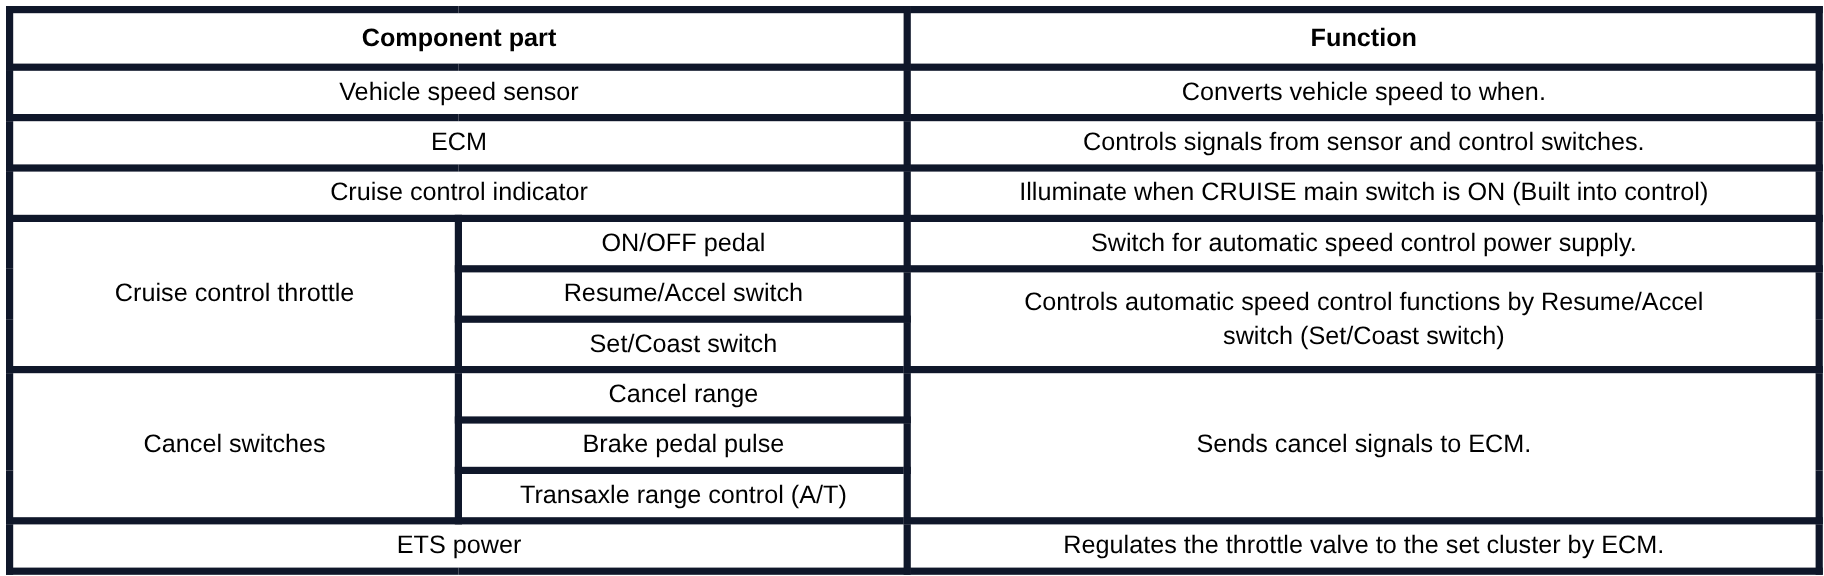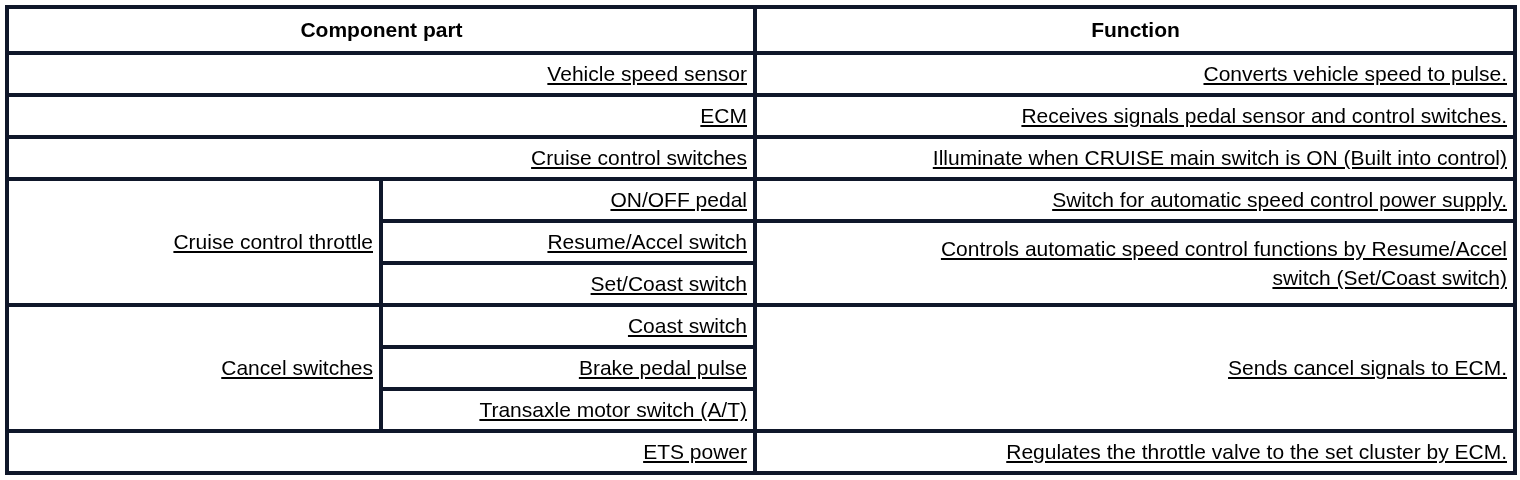--- a/index.html
+++ b/index.html
@@ -15,37 +15,36 @@
     border-collapse: collapse;
     table-layout: fixed;
     margin: 5px 5px 0 5px;
     width: 1508px;
     height: 466px;
     background: #ffffff;
     border: 4px solid #000000;
   }
   table.spec-table th,
   table.spec-table td {
-    border: 4px solid #0f172a;
+    border: 6px solid #0f172a;
     font-size: 21px;
     line-height: 1.4;
     padding: 2px 6px 2px 7px;
     vertical-align: middle;
     overflow: hidden;
     background: #ffffff;
   }
   table.spec-table th {
     font-weight: bold;
     text-align: center;
     height: 38px;
   }
   table.spec-table td {
     font-weight: normal;
-    text-align: right;
-    text-decoration: underline;
+    text-align: center;
   }
   tr.body-row { height: 42px; }
   td.va-top {
     vertical-align: top;
     padding-top: 9px;
   }
   td.pre-wrap {
     white-space: pre-line;
     margin-left: 16px;
   }
@@ -64,30 +63,30 @@
   </colgroup>
 
   <tbody>
       <tr class="header-row">
     <th colspan="2">Component part</th>
     <th>Function</th>
   </tr>
 
   <tr class="body-row">
     <td colspan="2">Vehicle speed sensor</td>
-    <td>Converts vehicle speed to pulse.</td>
+    <td>Converts vehicle speed to when.</td>
   </tr>
 
   <tr class="body-row">
     <td colspan="2">ECM</td>
-    <td>Receives signals pedal sensor and control switches.</td>
+    <td>Controls signals from sensor and control switches.</td>
   </tr>
 
   <tr class="body-row">
-    <td colspan="2">Cruise control switches</td>
+    <td colspan="2">Cruise control indicator</td>
     <td>Illuminate when CRUISE main switch is ON (Built into control)</td>
   </tr>
 
   <tr class="body-row">
     <td rowspan="3" class="va-top">Cruise control throttle</td>
     <td>ON/OFF pedal</td>
     <td>Switch for automatic speed control power supply.</td>
   </tr>
 
   <tr class="body-row">
@@ -95,30 +94,30 @@
     <td rowspan="2" class="pre-wrap">Controls automatic speed control functions by Resume/Accel
 switch (Set/Coast switch)</td>
   </tr>
 
   <tr class="body-row">
     <td>Set/Coast switch</td>
   </tr>
 
   <tr class="body-row">
     <td rowspan="3" class="va-top">Cancel switches</td>
-    <td>Coast switch</td>
+    <td>Cancel range</td>
     <td rowspan="3" class="va-top">Sends cancel signals to ECM.</td>
   </tr>
 
   <tr class="body-row">
     <td>Brake pedal pulse</td>
   </tr>
 
   <tr class="body-row">
-    <td>Transaxle motor switch (A/T)</td>
+    <td>Transaxle range control (A/T)</td>
   </tr>
 
   <tr class="body-row">
     <td colspan="2">ETS power</td>
     <td>Regulates the throttle valve to the set cluster by ECM.</td>
   </tr>
 </tbody>
   </table>
 
 </body></html>

